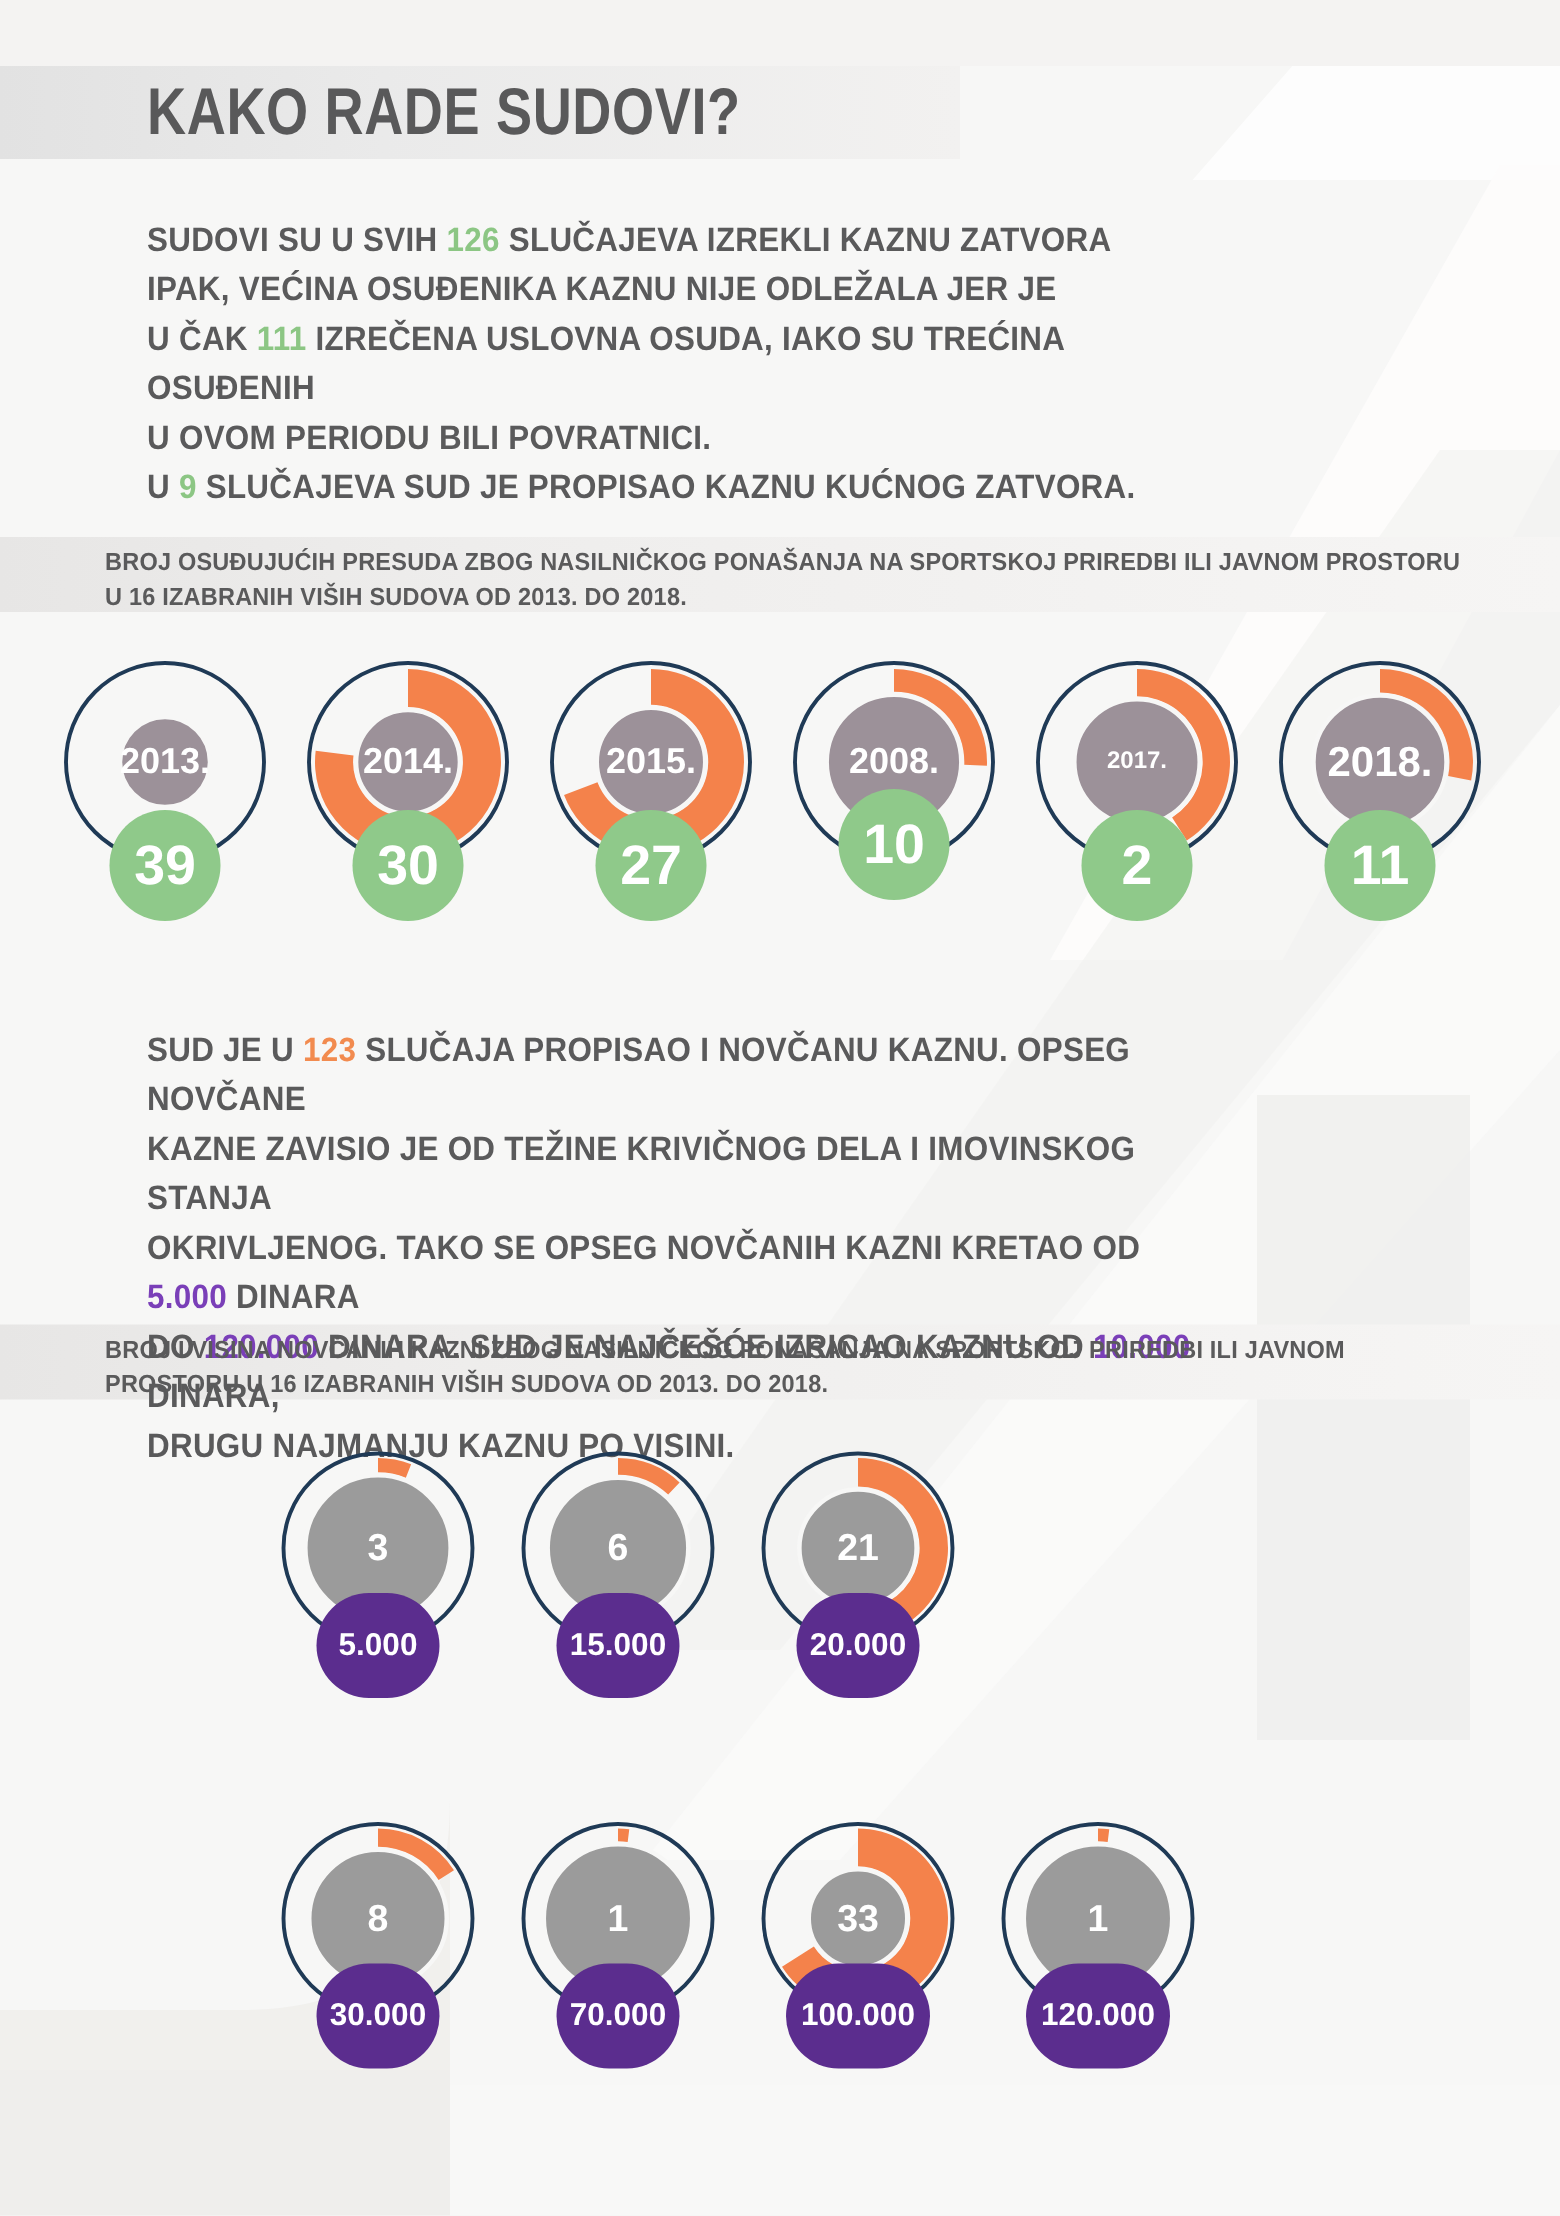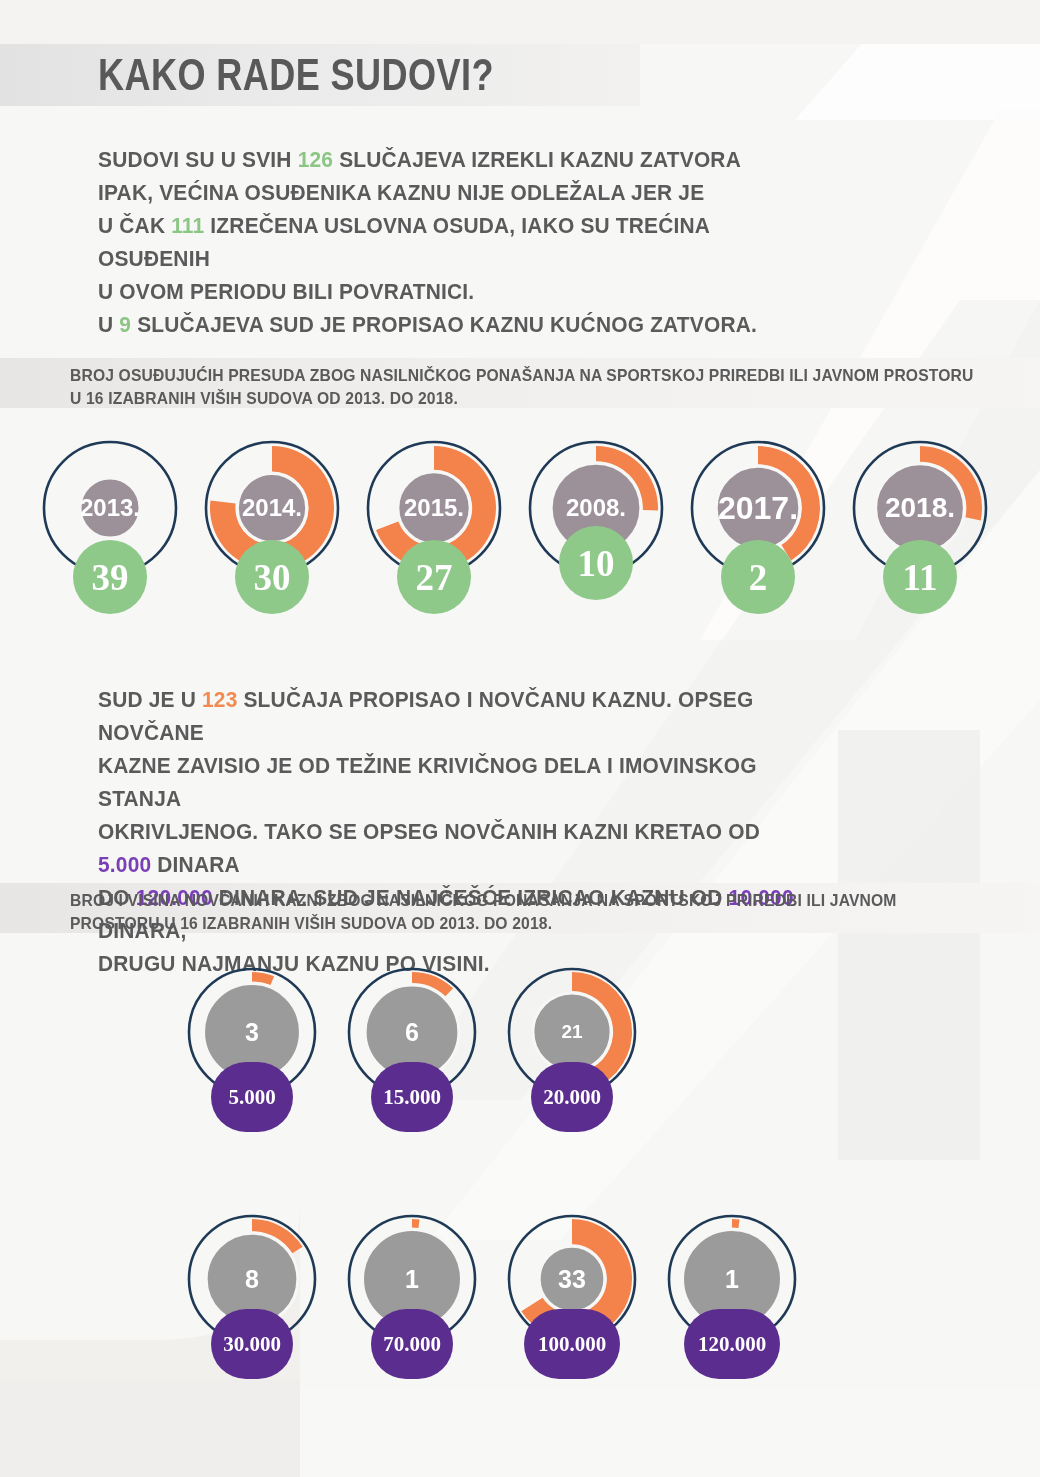--- a/index.html
+++ b/index.html
@@ -48,21 +48,21 @@
     font-weight:bold;font-size:16.5px;line-height:23px;
     color:#5a5a5b;letter-spacing:.15px;
     transform:scaleX(.95);transform-origin:left top;
   }
   
   .row{position:absolute;z-index:3;display:flex;}
   .cell{position:relative;}
   .badge{
     position:absolute;left:50%;transform:translateX(-50%);
     border-radius:50%;display:flex;align-items:center;justify-content:center;
-    font-family:Liberation Serif, serif;
+    font-family:Liberation Sans, sans-serif;
     font-weight:bold;color:#ffffff;
   }
   .badge.green{background:#8fc98a;}
   .badge.purple{background:#5b2d8e;}
   .ctr-label{
     position:absolute;left:0;top:0;width:100%;height:100%;
     display:flex;align-items:center;justify-content:center;
     font-family:"Liberation Sans Narrow","Liberation Sans",sans-serif;
     font-weight:bold;color:#ffffff;pointer-events:none;
   }
@@ -118,21 +118,21 @@
         <circle cx="70" cy="70" r="66" fill="none" stroke="#1f3a56" stroke-width="2.6"></circle>
         <path d="M 70 8 A 62 62 0 0 1 131.94971788663733 72.49648828678372
           L 116.83378176045204 71.88733688512848 A 46.871794871794876 46.871794871794876 0 0 0 70 23.128205128205124 Z" fill="#f4824b"></path>
         <circle cx="70" cy="70" r="44.871794871794876" fill="#9c9199" stroke="#f7f7f6" stroke-width="3"></circle>
       </svg><div class="ctr-label" style="height: 140px; font-size: 24px;">2008.</div><div class="badge green" style="width: 74px; height: 74px; top: 88px; font-size: 37px; border-radius: 50%;">10</div></div>
     <div class="cell" style="width: 140px; height: 176px; margin-left: 22px;"><svg width="140" height="140" viewBox="0 0 140 140">
         <circle cx="70" cy="70" r="66" fill="none" stroke="#1f3a56" stroke-width="2.6"></circle>
         <path d="M 70 8 A 62 62 0 0 1 103.13688121992368 122.40178530371527
           L 93.4068623340073 107.01499143868722 A 43.794871794871796 43.794871794871796 0 0 0 70 26.205128205128204 Z" fill="#f4824b"></path>
         <circle cx="70" cy="70" r="41.794871794871796" fill="#9c9199" stroke="#f7f7f6" stroke-width="3"></circle>
-      </svg><div class="ctr-label" style="height: 140px; font-size: 32px;">2017.</div><div class="badge green" style="width: 74px; height: 74px; top: 102px; font-size: 37px; border-radius: 50%;">2</div></div>
+      </svg><div class="ctr-label" style="height: 140px; font-size: 16px;">2017.</div><div class="badge green" style="width: 74px; height: 74px; top: 102px; font-size: 37px; border-radius: 50%;">2</div></div>
     <div class="cell" style="width: 140px; height: 176px; margin-left: 22px;"><svg width="140" height="140" viewBox="0 0 140 140">
         <circle cx="70" cy="70" r="66" fill="none" stroke="#1f3a56" stroke-width="2.6"></circle>
         <path d="M 70 8 A 62 62 0 0 1 130.7470204266206 82.40159301411475
           L 115.42208971519025 79.2729860088997 A 46.35897435897436 46.35897435897436 0 0 0 70 23.641025641025642 Z" fill="#f4824b"></path>
         <circle cx="70" cy="70" r="44.35897435897436" fill="#9c9199" stroke="#f7f7f6" stroke-width="3"></circle>
       </svg><div class="ctr-label" style="height: 140px; font-size: 28px;">2018.</div><div class="badge green" style="width: 74px; height: 74px; top: 102px; font-size: 37px; border-radius: 50%;">11</div></div>
   </div>
 
 <div class="para" id="para2"><span>SUD JE U </span><span class="o">123</span><span> SLUČAJA PROPISAO I NOVČANU KAZNU. OPSEG NOVČANE</span><br><span>KAZNE ZAVISIO JE OD TEŽINE KRIVIČNOG DELA I IMOVINSKOG STANJA</span><br><span>OKRIVLJENOG. TAKO SE OPSEG NOVČANIH KAZNI KRETAO OD </span><span class="p">5.000</span><span> DINARA</span><br><span>DO </span><span class="p">120.000</span><span> DINARA. SUD JE NAJČEŠĆE IZRICAO KAZNU OD </span><span class="p">10.000</span><span> DINARA,</span><br><span>DRUGU NAJMANJU KAZNU PO VISINI.</span></div>
 
@@ -153,21 +153,21 @@
         <circle cx="66" cy="66" r="63" fill="none" stroke="#1f3a56" stroke-width="2.6"></circle>
         <path d="M 66 6 A 60 60 0 0 1 107.07282635572132 22.261882354715304
           L 99.46066253779429 30.368013491641406 A 48.879999999999995 48.879999999999995 0 0 0 66 17.120000000000005 Z" fill="#f4824b"></path>
         <circle cx="66" cy="66" r="46.879999999999995" fill="#9b9b9b" stroke="#f7f7f6" stroke-width="3"></circle>
       </svg><div class="ctr-label" style="height: 132px; font-size: 25px;">6</div><div class="badge purple" style="width: 82px; height: 70px; top: 96px; font-size: 21px; border-radius: 35px;">15.000</div></div>
     <div class="cell" style="width: 132px; height: 166px; margin-left: 28px;"><svg width="132" height="132" viewBox="0 0 132 132">
         <circle cx="66" cy="66" r="63" fill="none" stroke="#1f3a56" stroke-width="2.6"></circle>
         <path d="M 66 6 A 60 60 0 0 1 94.90522044610293 118.5784008026318
           L 85.79044093209848 101.99867841620191 A 41.08 41.08 0 0 0 66 24.92 Z" fill="#f4824b"></path>
         <circle cx="66" cy="66" r="39.08" fill="#9b9b9b" stroke="#f7f7f6" stroke-width="3"></circle>
-      </svg><div class="ctr-label" style="height: 132px; font-size: 19px;">21</div><div class="badge purple" style="width: 82px; height: 70px; top: 96px; font-size: 21px; border-radius: 35px;">20.000</div></div>
+      </svg><div class="ctr-label" style="height: 132px; font-size: 25px;">21</div><div class="badge purple" style="width: 82px; height: 70px; top: 96px; font-size: 21px; border-radius: 35px;">20.000</div></div>
   </div>
 <div class="row" id="fines-row2" style="left:186px;top:1213px;">
     <div class="cell" style="width: 132px; height: 166px; margin-left: 0px;"><svg width="132" height="132" viewBox="0 0 132 132">
         <circle cx="66" cy="66" r="63" fill="none" stroke="#1f3a56" stroke-width="2.6"></circle>
         <path d="M 66 6 A 60 60 0 0 1 116.65967553012092 33.85039230126021
           L 106.39264795601642 40.3660461282048 A 47.84 47.84 0 0 0 66 18.159999999999997 Z" fill="#f4824b"></path>
         <circle cx="66" cy="66" r="45.84" fill="#9b9b9b" stroke="#f7f7f6" stroke-width="3"></circle>
       </svg><div class="ctr-label" style="height: 132px; font-size: 25px;">8</div><div class="badge purple" style="width: 82px; height: 70px; top: 96px; font-size: 21px; border-radius: 35px;">30.000</div></div>
     <div class="cell" style="width: 132px; height: 166px; margin-left: 28px;"><svg width="132" height="132" viewBox="0 0 132 132">
         <circle cx="66" cy="66" r="63" fill="none" stroke="#1f3a56" stroke-width="2.6"></circle>

